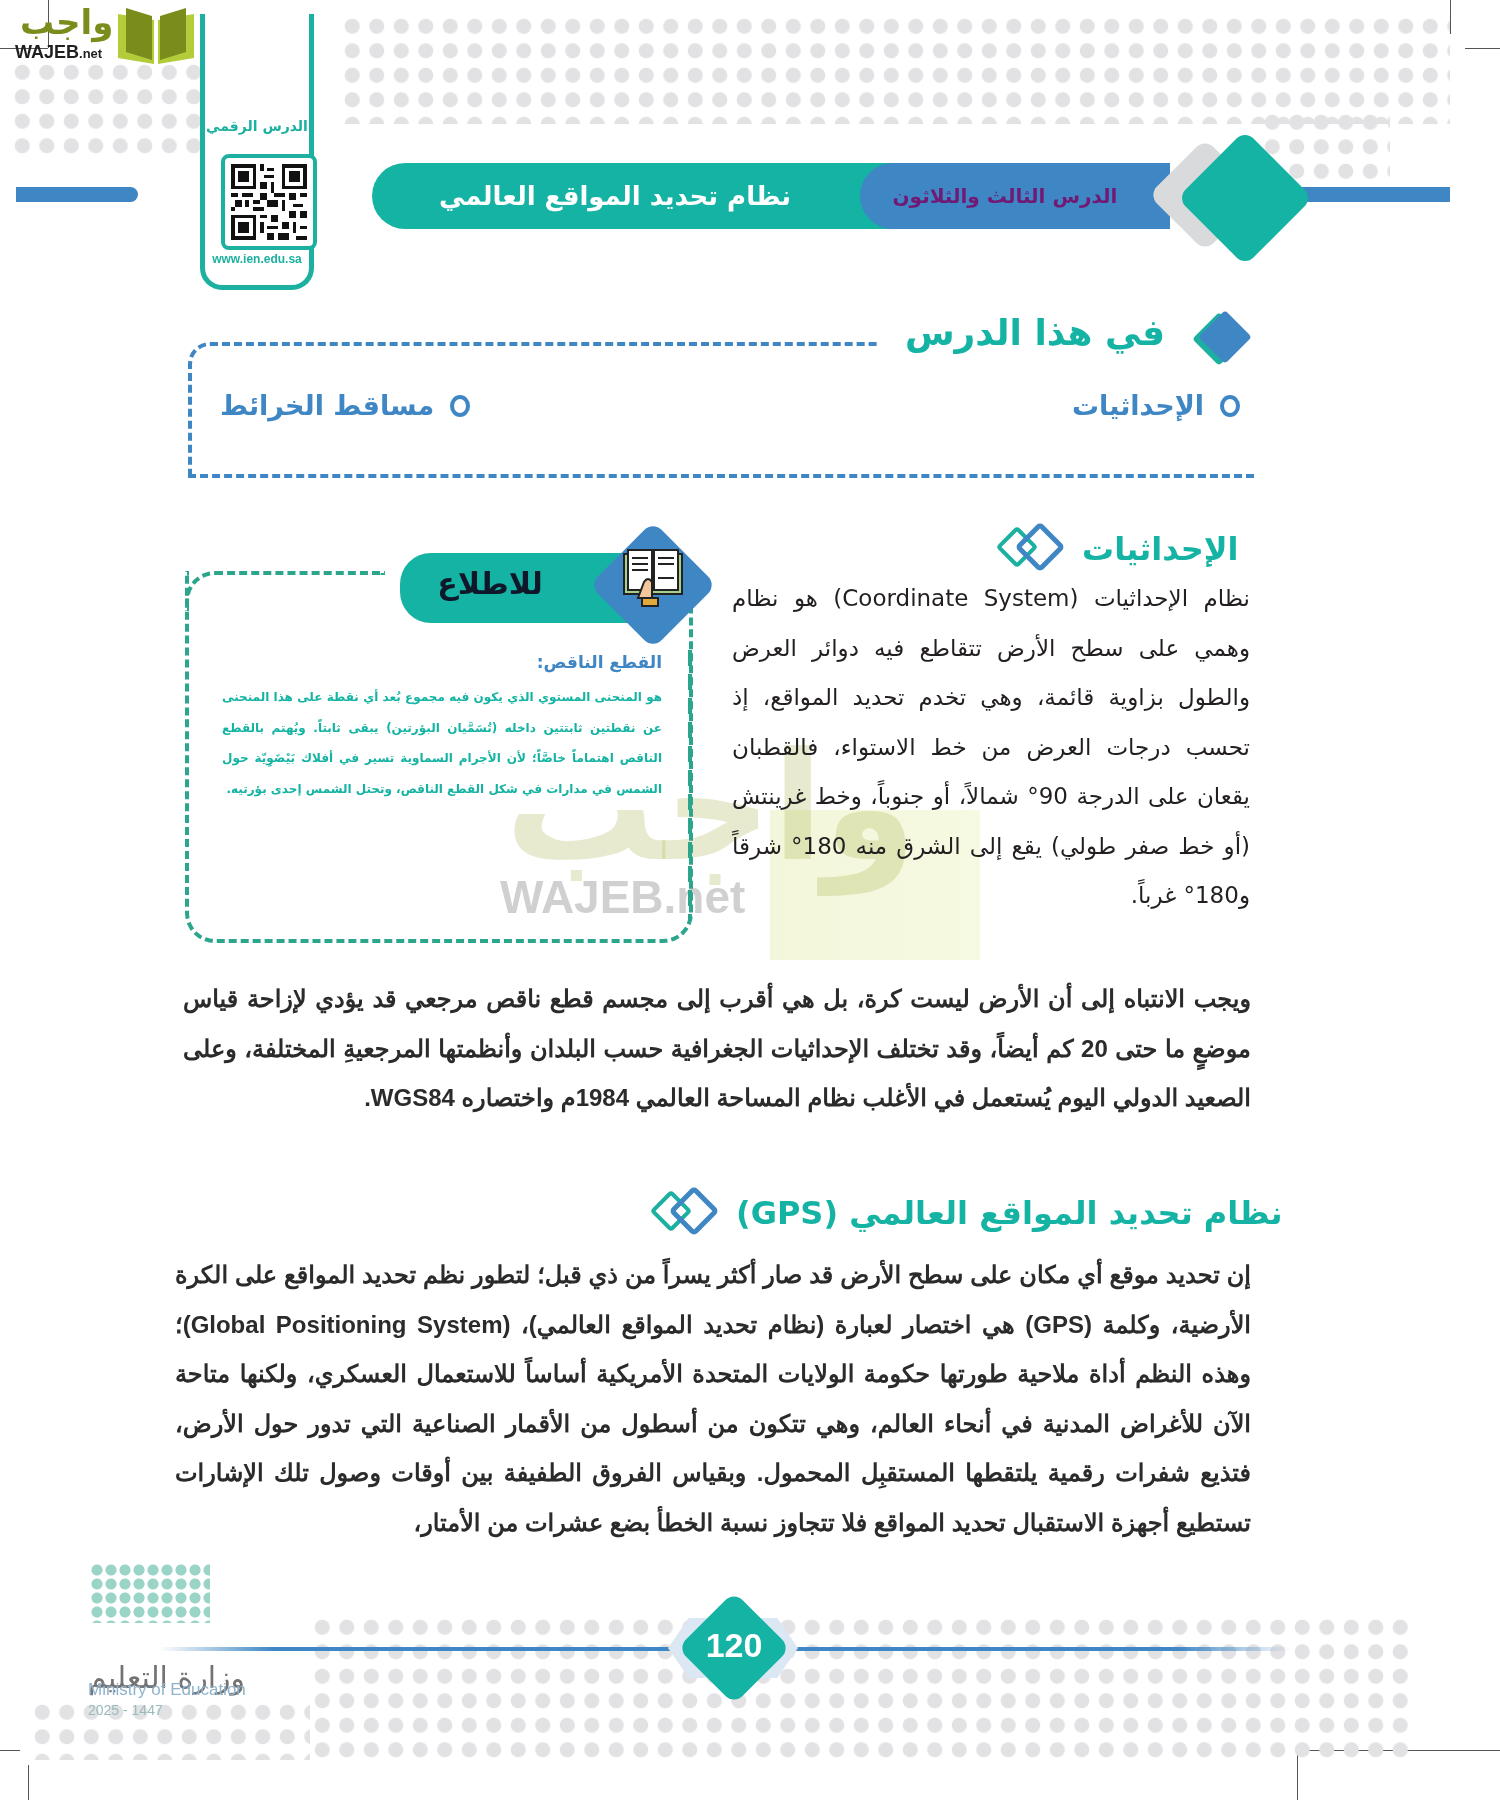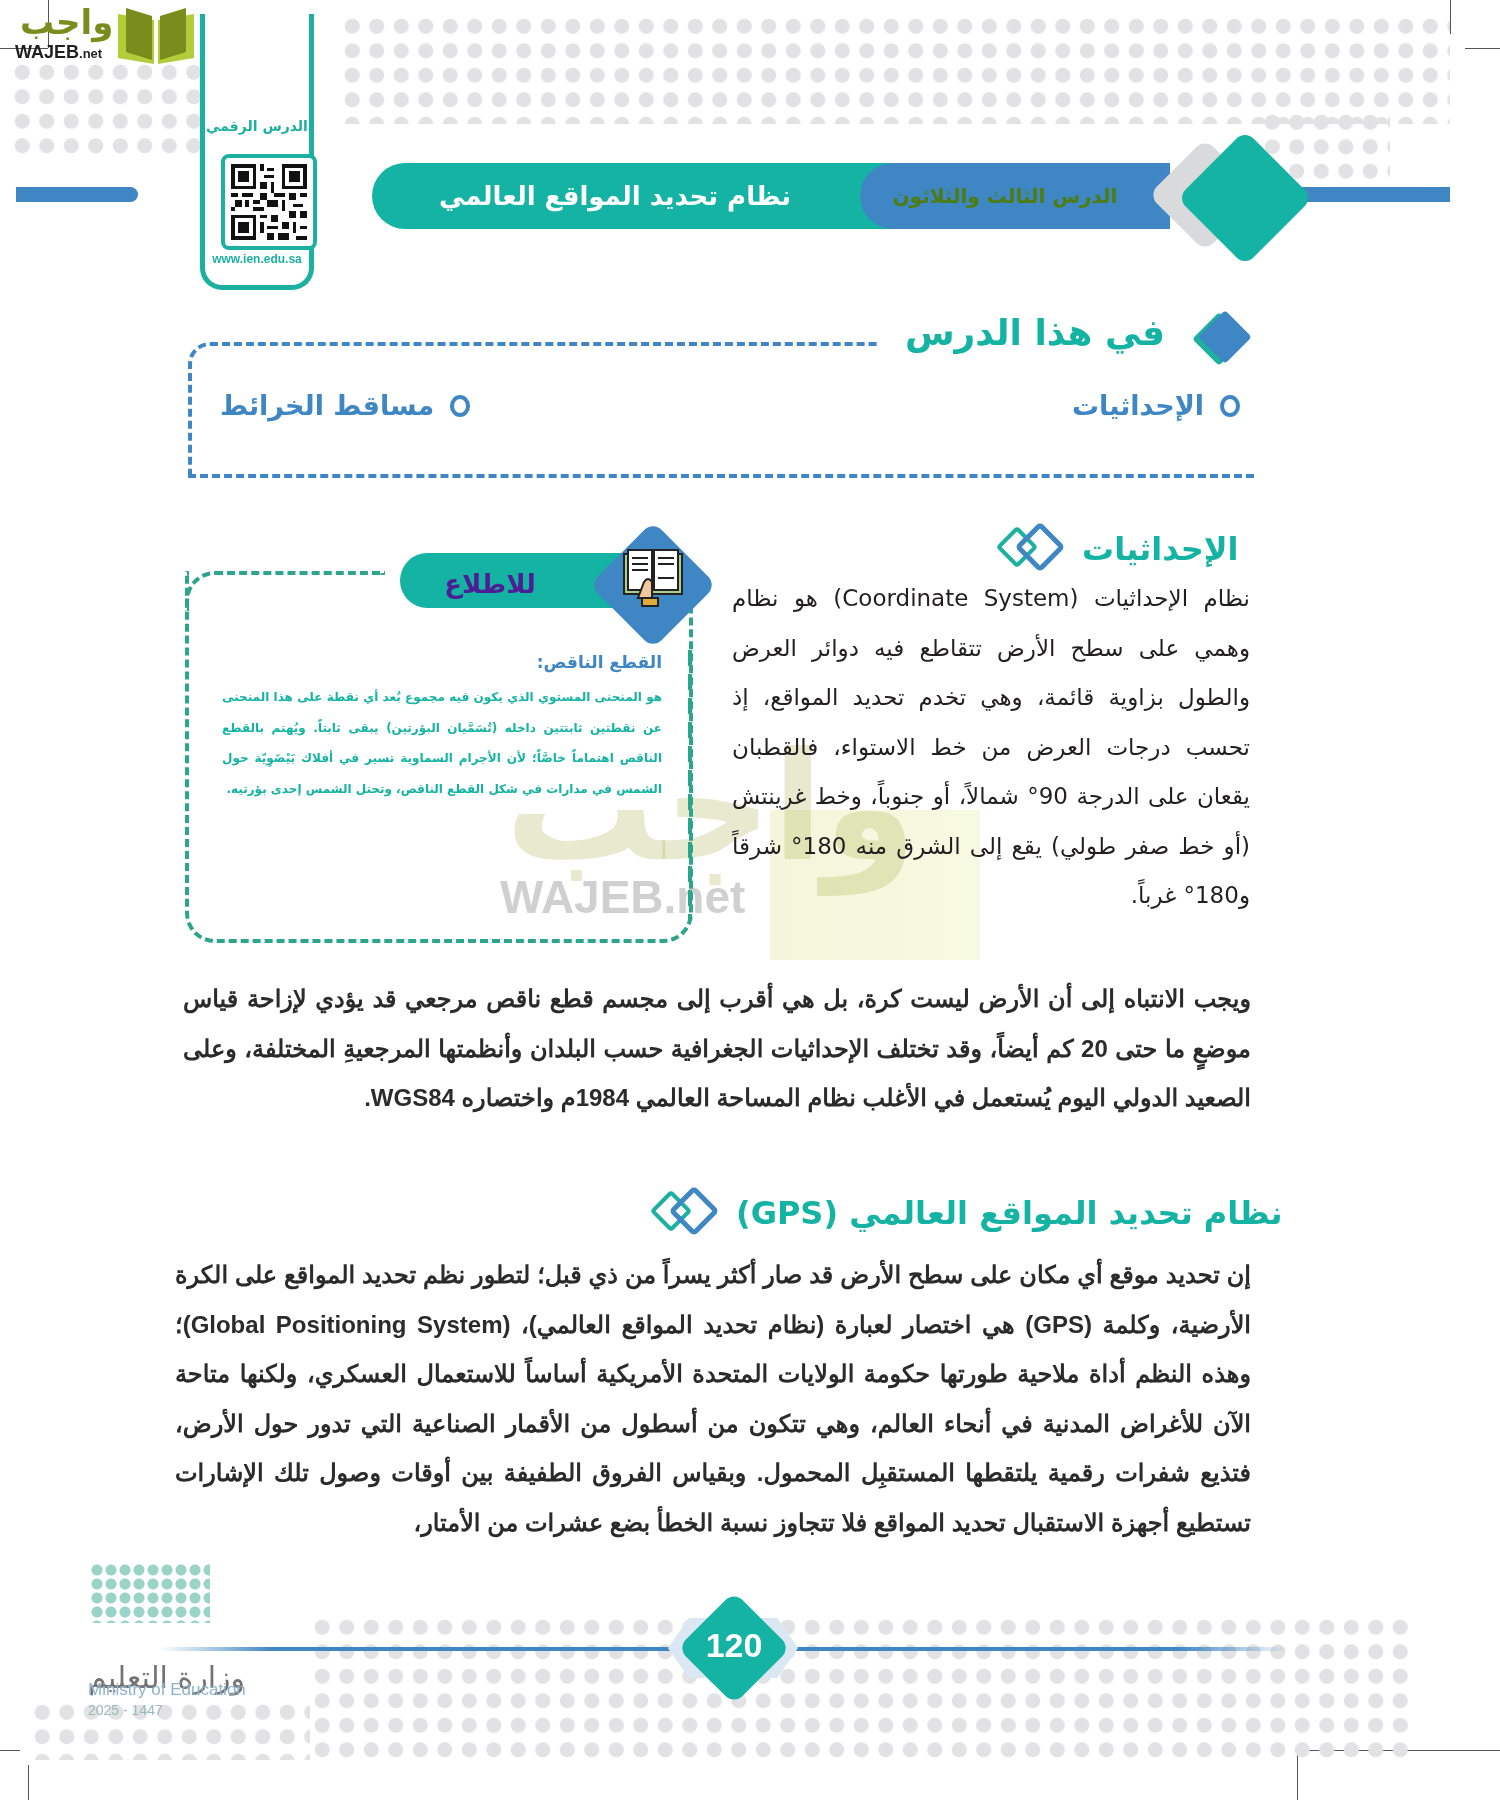--- a/index.html
+++ b/index.html
@@ -22,21 +22,21 @@
   .qr-title { position: absolute; top: 104px; width: 100%; text-align: center; color: #1cb0a0; font-weight: bold; font-size: 14px; }
   .qr-box { position: absolute; top: 140px; left: 16px; width: 96px; height: 96px; border: 4px solid #1cb0a0; border-radius: 8px; padding: 6px; background: #fff; }
   .qr-url { position: absolute; top: 238px; width: 100%; text-align: center; color: #1cb0a0; font-family: "Liberation Sans", sans-serif; font-weight: bold; font-size: 12px; direction: ltr; }
 
   
   .left-bar { position: absolute; left: 16px; top: 187px; width: 122px; height: 15px; background: #3f86c4; border-radius: 0 8px 8px 0; }
   .right-line { position: absolute; left: 1260px; top: 187px; width: 190px; height: 15px; background: #3f86c4; }
   .hdr-teal { position: absolute; left: 372px; top: 163px; width: 620px; height: 66px; background: #14b3a3; border-radius: 33px 0 0 33px; }
   .hdr-blue { position: absolute; left: 860px; top: 163px; width: 310px; height: 66px; background: #3f86c4; border-radius: 33px 0 0 33px; }
   .hdr-title { position: absolute; left: 400px; top: 163px; width: 430px; height: 66px; line-height: 66px; color: #fff; font-weight: bold; font-size: 26px; text-align: center; }
-  .hdr-lesson { position: absolute; left: 875px; top: 163px; width: 260px; height: 66px; line-height: 66px; color: #4d7c0f; font-weight: bold; font-size: 20px; text-align: center; }
+  .hdr-lesson { position: absolute; left: 875px; top: 163px; width: 260px; height: 66px; line-height: 66px; color: #701a75; font-weight: bold; font-size: 20px; text-align: center; }
   .hdr-dia-grey { position: absolute; left: 1165px; top: 155px; width: 80px; height: 80px; background: #d9dadc; border-radius: 12px; transform: rotate(45deg); }
   .hdr-dia-teal { position: absolute; left: 1197px; top: 150px; width: 96px; height: 96px; background: #14b3a3; border-radius: 12px; transform: rotate(45deg); }
 
   
   .lesson-box { position: absolute; left: 188px; top: 342px; width: 1066px; height: 136px; border: 4px dashed #3f86c4; border-right: none; border-radius: 22px 0 0 0; }
   .lesson-box-mask { position: absolute; left: 880px; top: 330px; width: 380px; height: 30px; background: #fff; }
   .lesson-heading { position: absolute; left: 900px; top: 312px; width: 340px; text-align: right; color: #14b3a3; font-weight: bold; font-size: 36px; }
   .lesson-heading-dia1 { position: absolute; left: 1200px; top: 320px; width: 38px; height: 38px; background: #1cb0a0; transform: rotate(45deg); border-radius: 4px; }
   .lesson-heading-dia2 { position: absolute; left: 1206px; top: 318px; width: 38px; height: 38px; background: #3f86c4; transform: rotate(45deg); border-radius: 4px; }
   .topics { position: absolute; left: 220px; top: 390px; width: 1020px; display: flex; flex-direction: row; justify-content: space-between; }
@@ -49,21 +49,21 @@
   .dbl-dia .d1 { position: absolute; left: 2px; top: 6px; width: 30px; height: 30px; border: 4px solid #1cb0a0; transform: rotate(45deg); border-radius: 4px; }
   .dbl-dia .d2 { position: absolute; left: 22px; top: 3px; width: 36px; height: 36px; border: 5px solid #3f86c4; transform: rotate(45deg); border-radius: 5px; }
 
   
   .para { position: absolute; font-family: "DejaVu Sans", sans-serif; font-size: 23px; line-height: 49.5px; text-align: justify; text-align-last: right; color: #231f20; }
   .para.cond { font-family: "Liberation Sans", sans-serif; font-size: 24px; font-weight: bold; color: #2b2b2b; }
 
   
   .info-box { position: absolute; left: 185px; top: 571px; width: 508px; height: 372px; border: 4px dashed #2ca58d; border-top: none; border-radius: 0 0 30px 30px; }
   .info-left-top { position: absolute; left: 185px; top: 571px; width: 200px; height: 40px; border-top: 4px dashed #2ca58d; border-left: 4px dashed #2ca58d; border-radius: 30px 0 0 0; }
-  .info-pill { position: absolute; left: 400px; top: 553px; width: 260px; height: 55px; background: #14b3a3; border-radius: 31px; color: #4c1d95; font-weight: bold; font-size: 26px; line-height: 62px; text-align: center; padding-right: 80px; }
+  .info-pill { position: absolute; left: 400px; top: 553px; width: 260px; height: 70px; background: #14b3a3; border-radius: 31px; color: #0f172a; font-weight: bold; font-size: 30px; line-height: 62px; text-align: center; padding-right: 80px; }
   .info-dia { position: absolute; left: 608px; top: 540px; width: 90px; height: 90px; background: #3f86c4; transform: rotate(45deg); border-radius: 12px; }
   .info-book { position: absolute; left: 618px; top: 548px; width: 70px; height: 72px; }
   .info-title { position: absolute; left: 220px; top: 652px; width: 442px; text-align: right; color: #3f86c4; font-weight: bold; font-size: 17px; }
   .info-text { position: absolute; left: 222px; top: 682px; width: 440px; color: #14b3a3; font-weight: bold; font-size: 12px; line-height: 30.5px; text-align: justify; text-align-last: right; }
 
   
   .wm { position: absolute; left: 500px; top: 870px; font-family: "Liberation Sans", sans-serif; font-weight: bold; font-size: 46px; color: rgba(120,120,120,0.35); direction: ltr; }
   .wm-ar { position: absolute; left: 505px; top: 720px; font-weight: bold; font-size: 150px; color: rgba(170,180,80,0.28); }
   .wm-book { position: absolute; left: 770px; top: 810px; width: 210px; height: 150px; background: linear-gradient(90deg, rgba(220,230,150,0.35), rgba(230,240,170,0.35)); }
 

